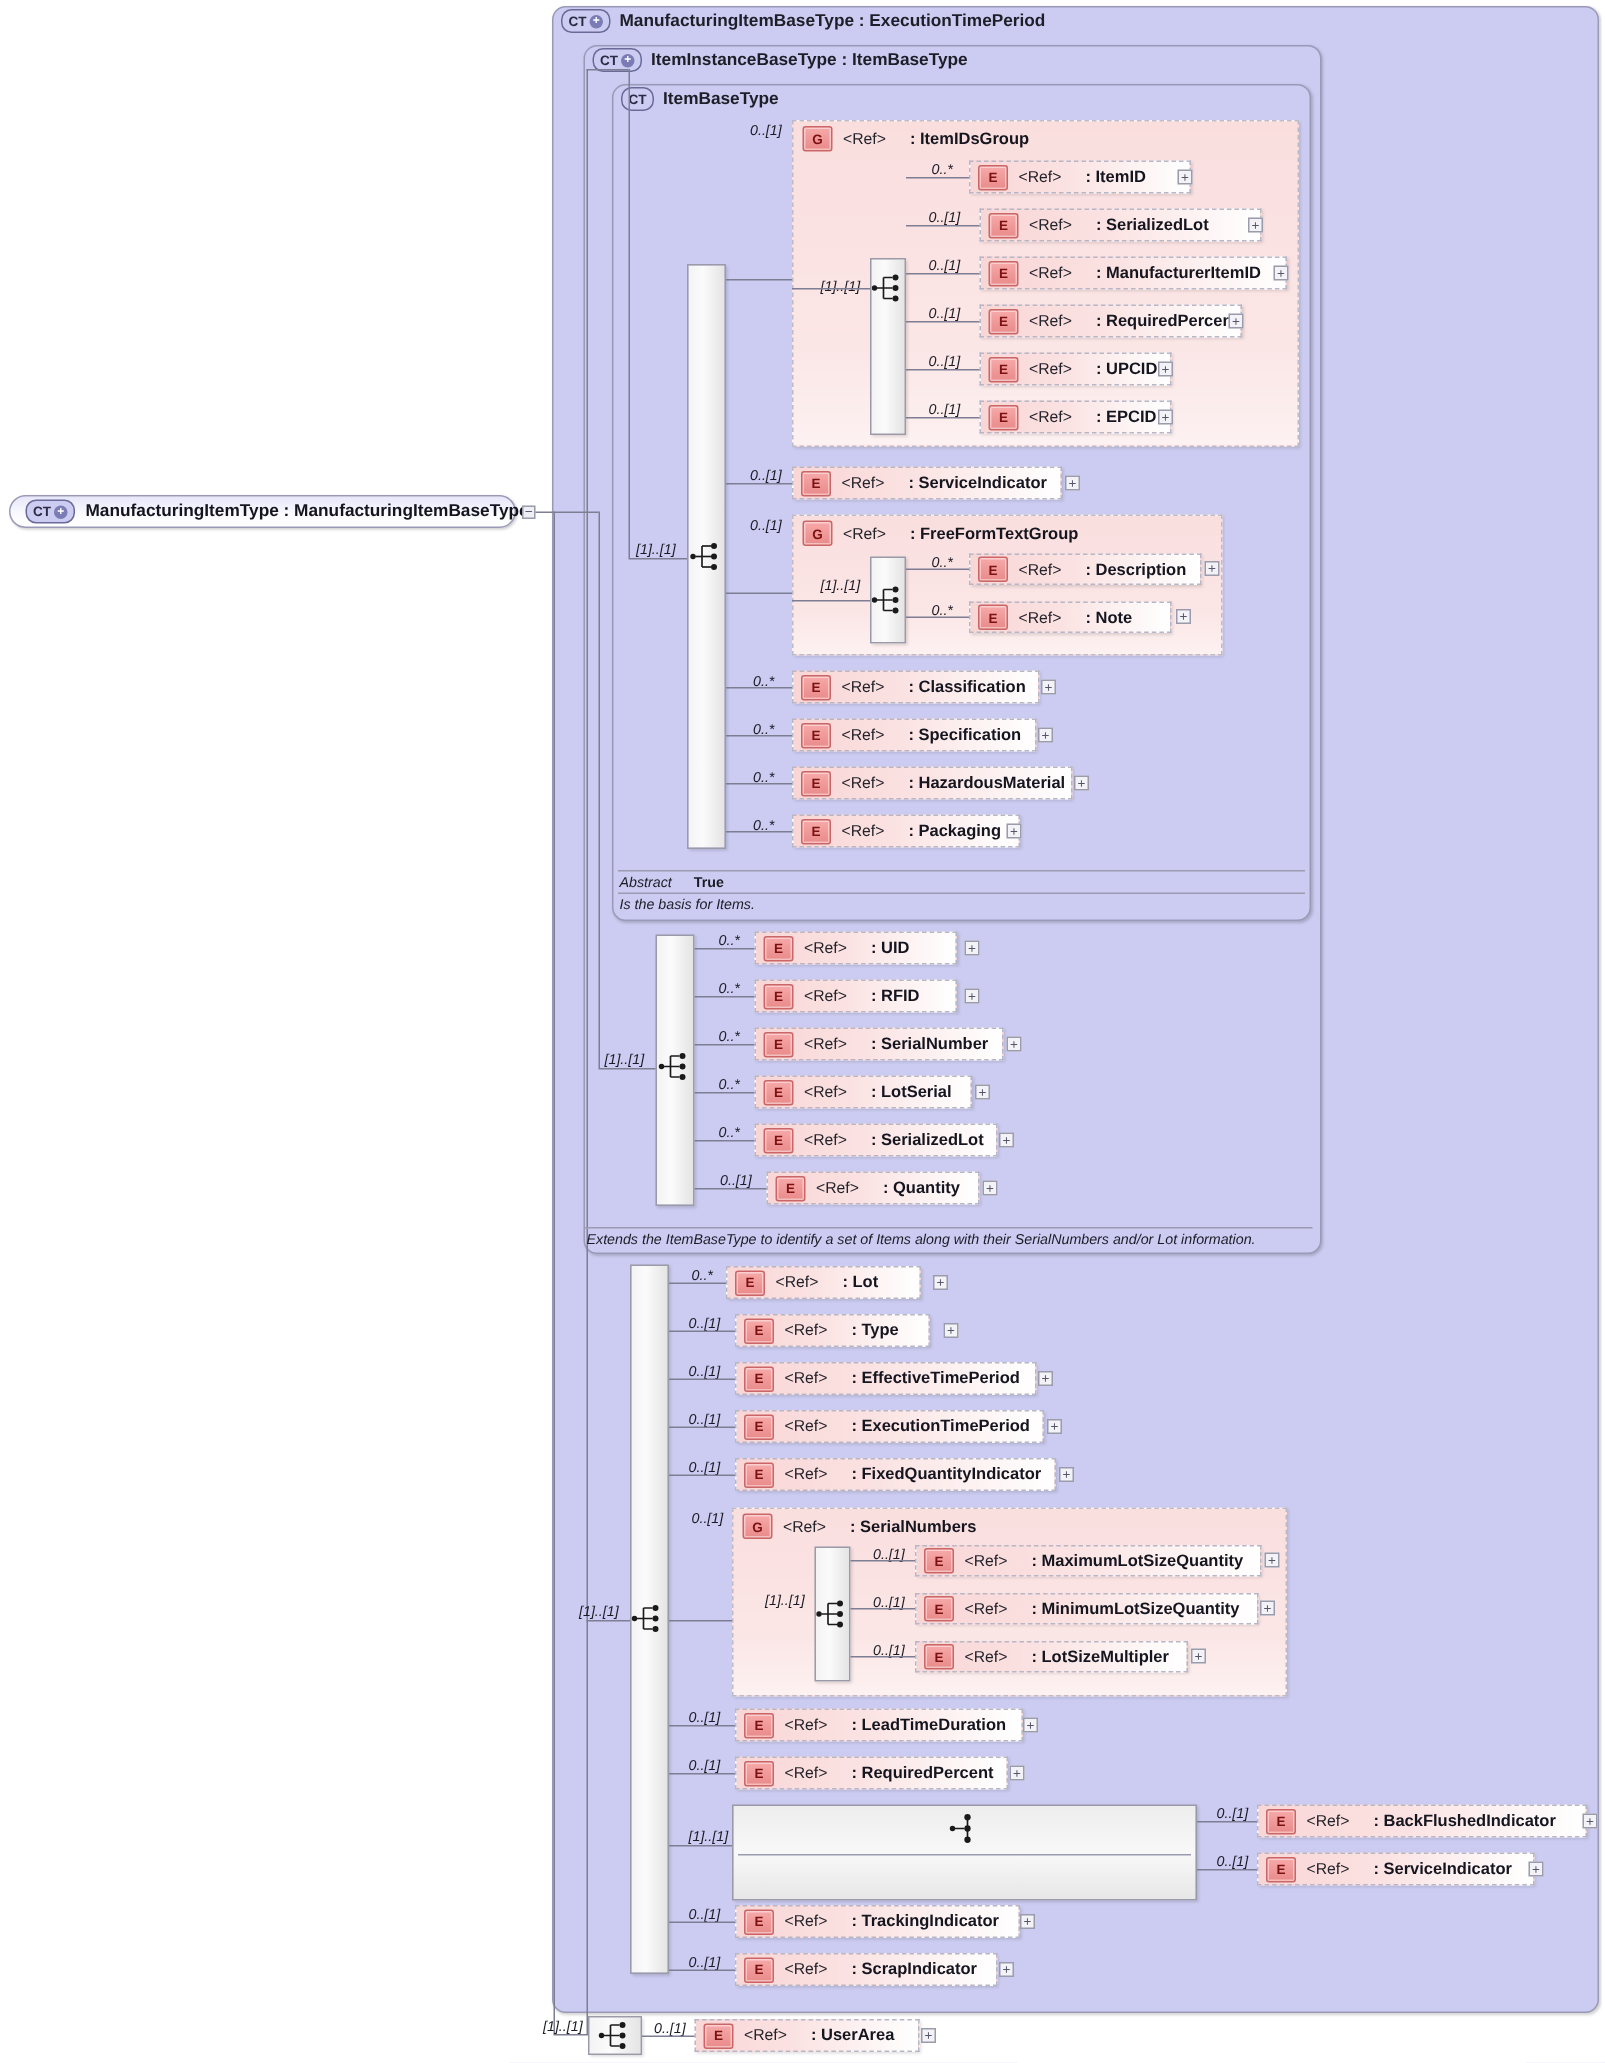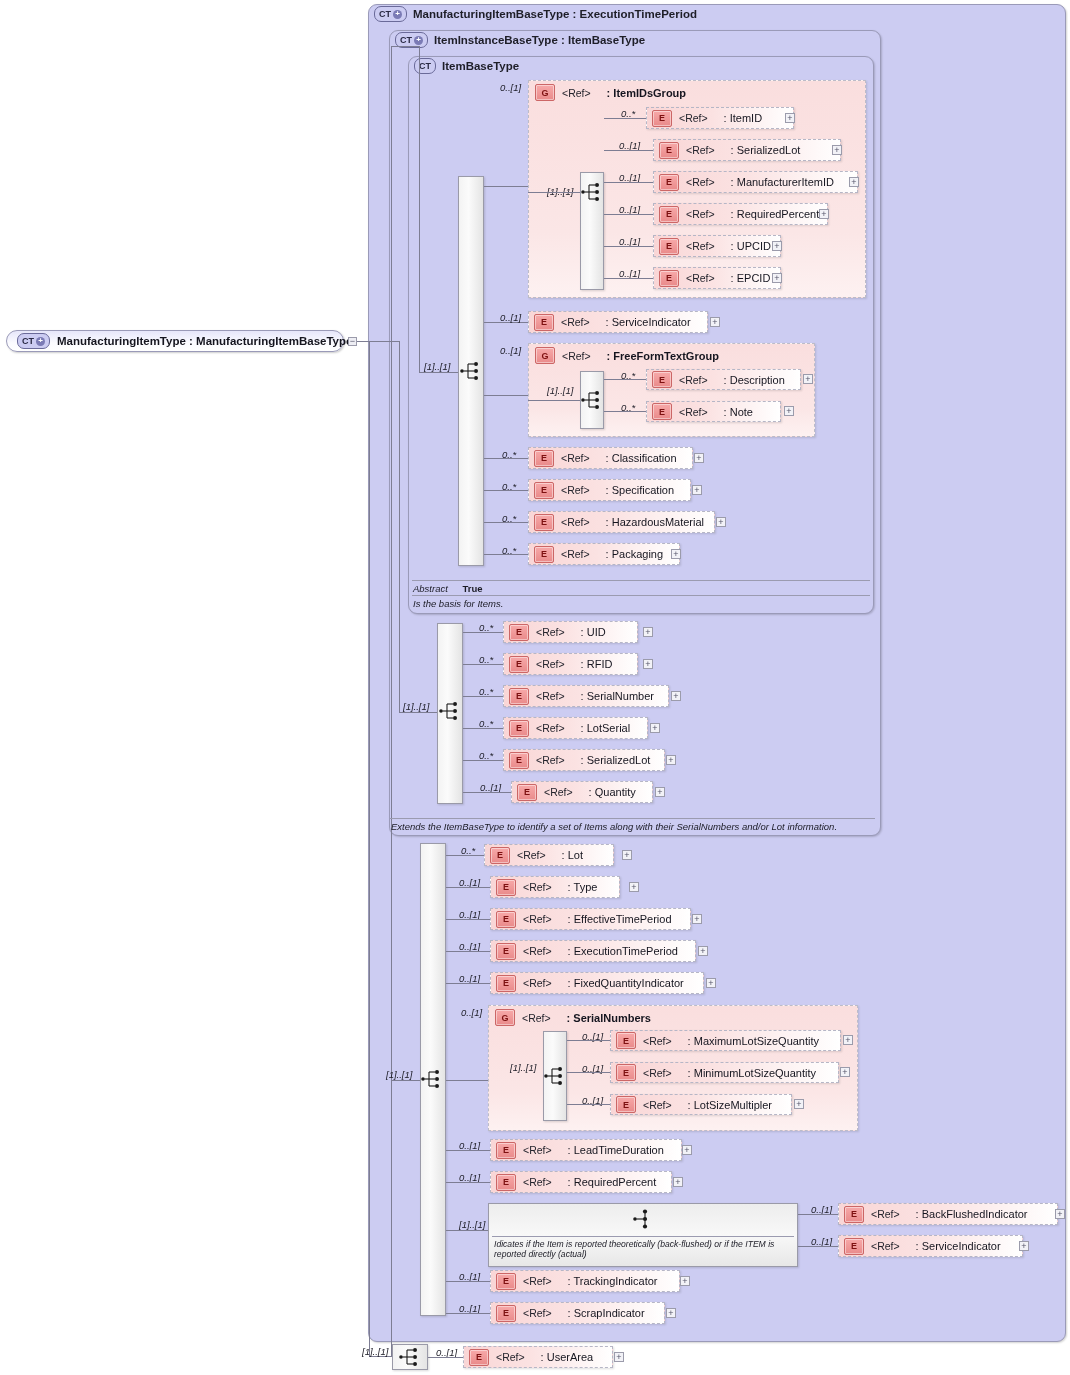--- a/index.html
+++ b/index.html
@@ -28,21 +28,21 @@
 
   
   .node{position:absolute;box-sizing:border-box;display:flex;align-items:center;
         border:1px dashed #b6b6c6;background:linear-gradient(to right,#f9d6d6 0%,#fbe2e2 45%,#ffffff 100%);
         box-shadow:1px 1px 2px rgba(0,0,0,.13);white-space:nowrap;}
   .node .badge{width:18px;height:15px;border:1px solid #cc6666;border-radius:2px;
         background:linear-gradient(to bottom,#f7a9a9,#e98a8a);color:#7d1111;font-size:9px;font-weight:bold;
         display:flex;align-items:center;justify-content:center;margin-left:5px;
         box-shadow:inset 0 0 0 1px rgba(255,255,255,.45);}
   .node .ref{font-size:10.5px;color:#23232c;margin-left:7px;font-weight:normal;}
-  .node .nm{font-size:11px;color:#15151f;font-weight:normal;margin-left:16px;}
+  .node .nm{font-size:11px;color:#15151f;font-weight:bold;margin-left:16px;}
 
   
   .gbox{position:absolute;box-sizing:border-box;border:1px dashed #bcbcc8;
         background:linear-gradient(to bottom,#fadede 0%,#fbe6e6 70%,#fdf1f1 100%);
         box-shadow:1px 1px 2px rgba(0,0,0,.13);}
   .ghdr{position:absolute;display:flex;align-items:center;white-space:nowrap;}
   .ghdr .badge{width:18px;height:15px;border:1px solid #cc6666;border-radius:2px;
         background:linear-gradient(to bottom,#f7a9a9,#e98a8a);color:#7d1111;font-size:9px;font-weight:bold;
         display:flex;align-items:center;justify-content:center;
         box-shadow:inset 0 0 0 1px rgba(255,255,255,.45);}
@@ -518,21 +518,20 @@
     <circle cx="4" cy="11" r="1.8" fill="#1a1a1a"></circle>
     <line x1="5.5" y1="11" x2="12" y2="11" stroke="#1a1a1a" stroke-width="1.1"></line>
     <line x1="14" y1="3" x2="14" y2="19" stroke="#1a1a1a" stroke-width="1.1"></line>
     <circle cx="14" cy="3.5" r="2.1" fill="#1a1a1a"></circle>
     <circle cx="14" cy="11" r="2.1" fill="#1a1a1a"></circle>
     <circle cx="14" cy="18.5" r="2.1" fill="#1a1a1a"></circle>
   </svg>
   <div class="occ" style="left:459px;top:1219px;">[1]..[1]</div>
   <div class="ln lnh" style="left:446px;top:1230px;width:42px;"></div>
   <div class="ln lnh" style="left:492px;top:1236px;width:302px;background:#9b9bb0;"></div>
-  <div class="annot" style="left:494px;top:1239px;width:300px;font-size:8.6px;line-height:10px;">Idicates if the Item is reported theoretically (back-flushed) or if the ITEM is reported directly (actual)</div>
 
   <div class="node" style="left:838px;top:1203px;width:220px;height:22px;">
     <span class="badge">E</span>
     <span class="ref">&lt;Ref&gt;</span>
     <span class="nm">: BackFlushedIndicator</span>
   </div>
   <div class="expand" style="left:1055px;top:1209px;"></div>
   <div class="occ" style="left:811px;top:1204px;">0..[1]</div>
   <div class="ln lnh" style="left:798px;top:1214px;width:40px;"></div>
 

